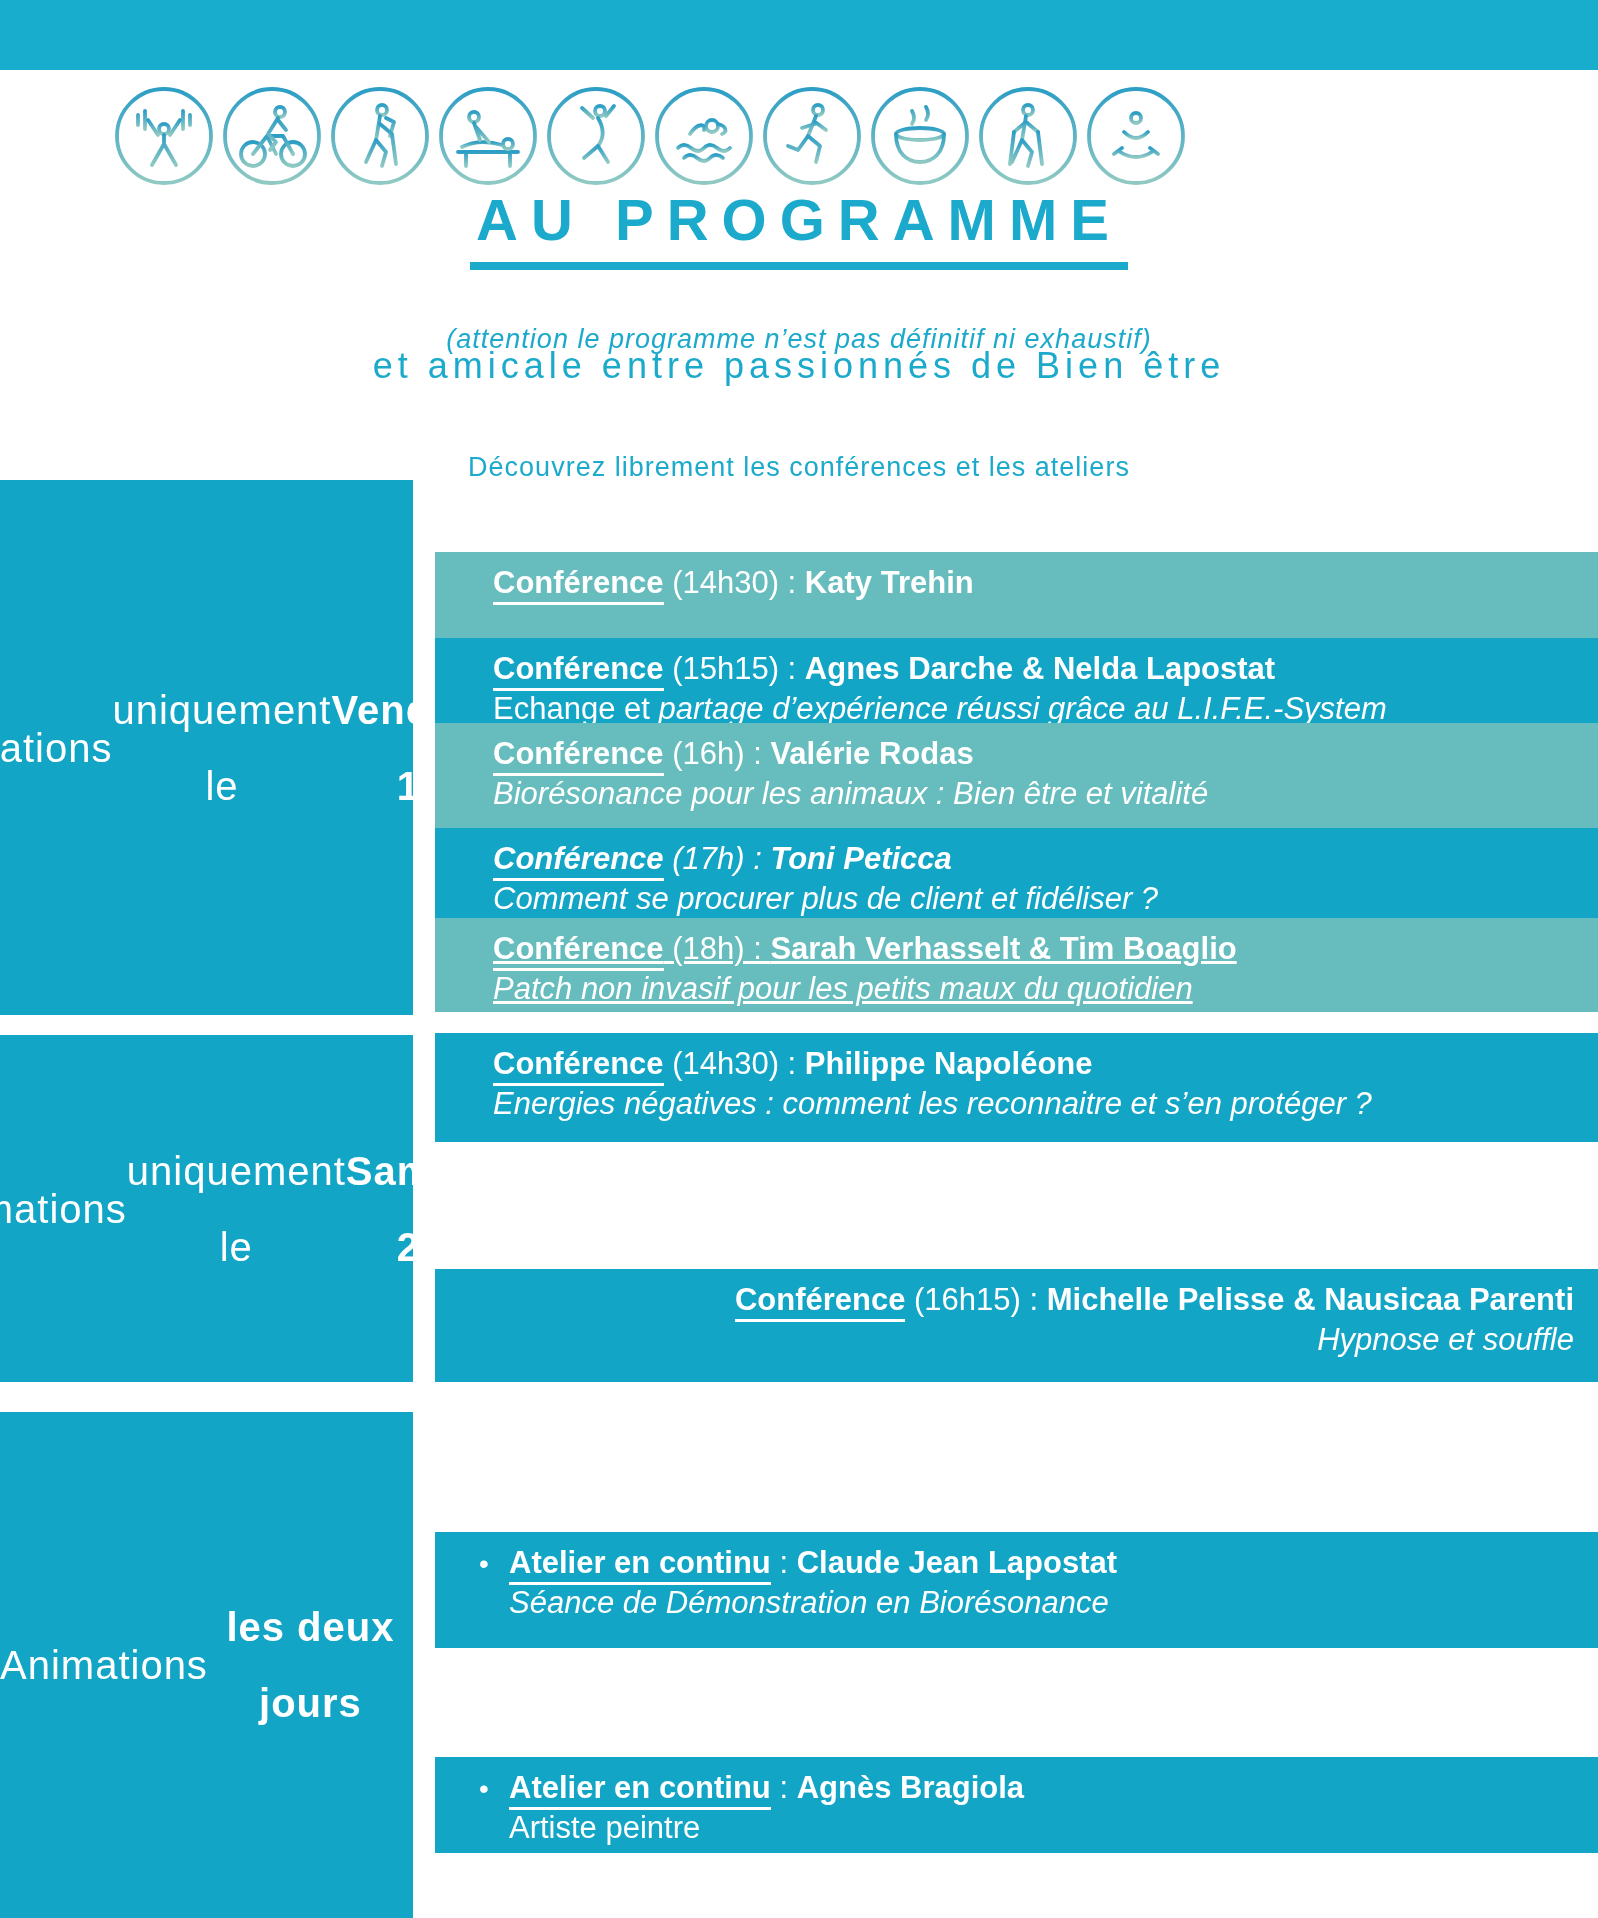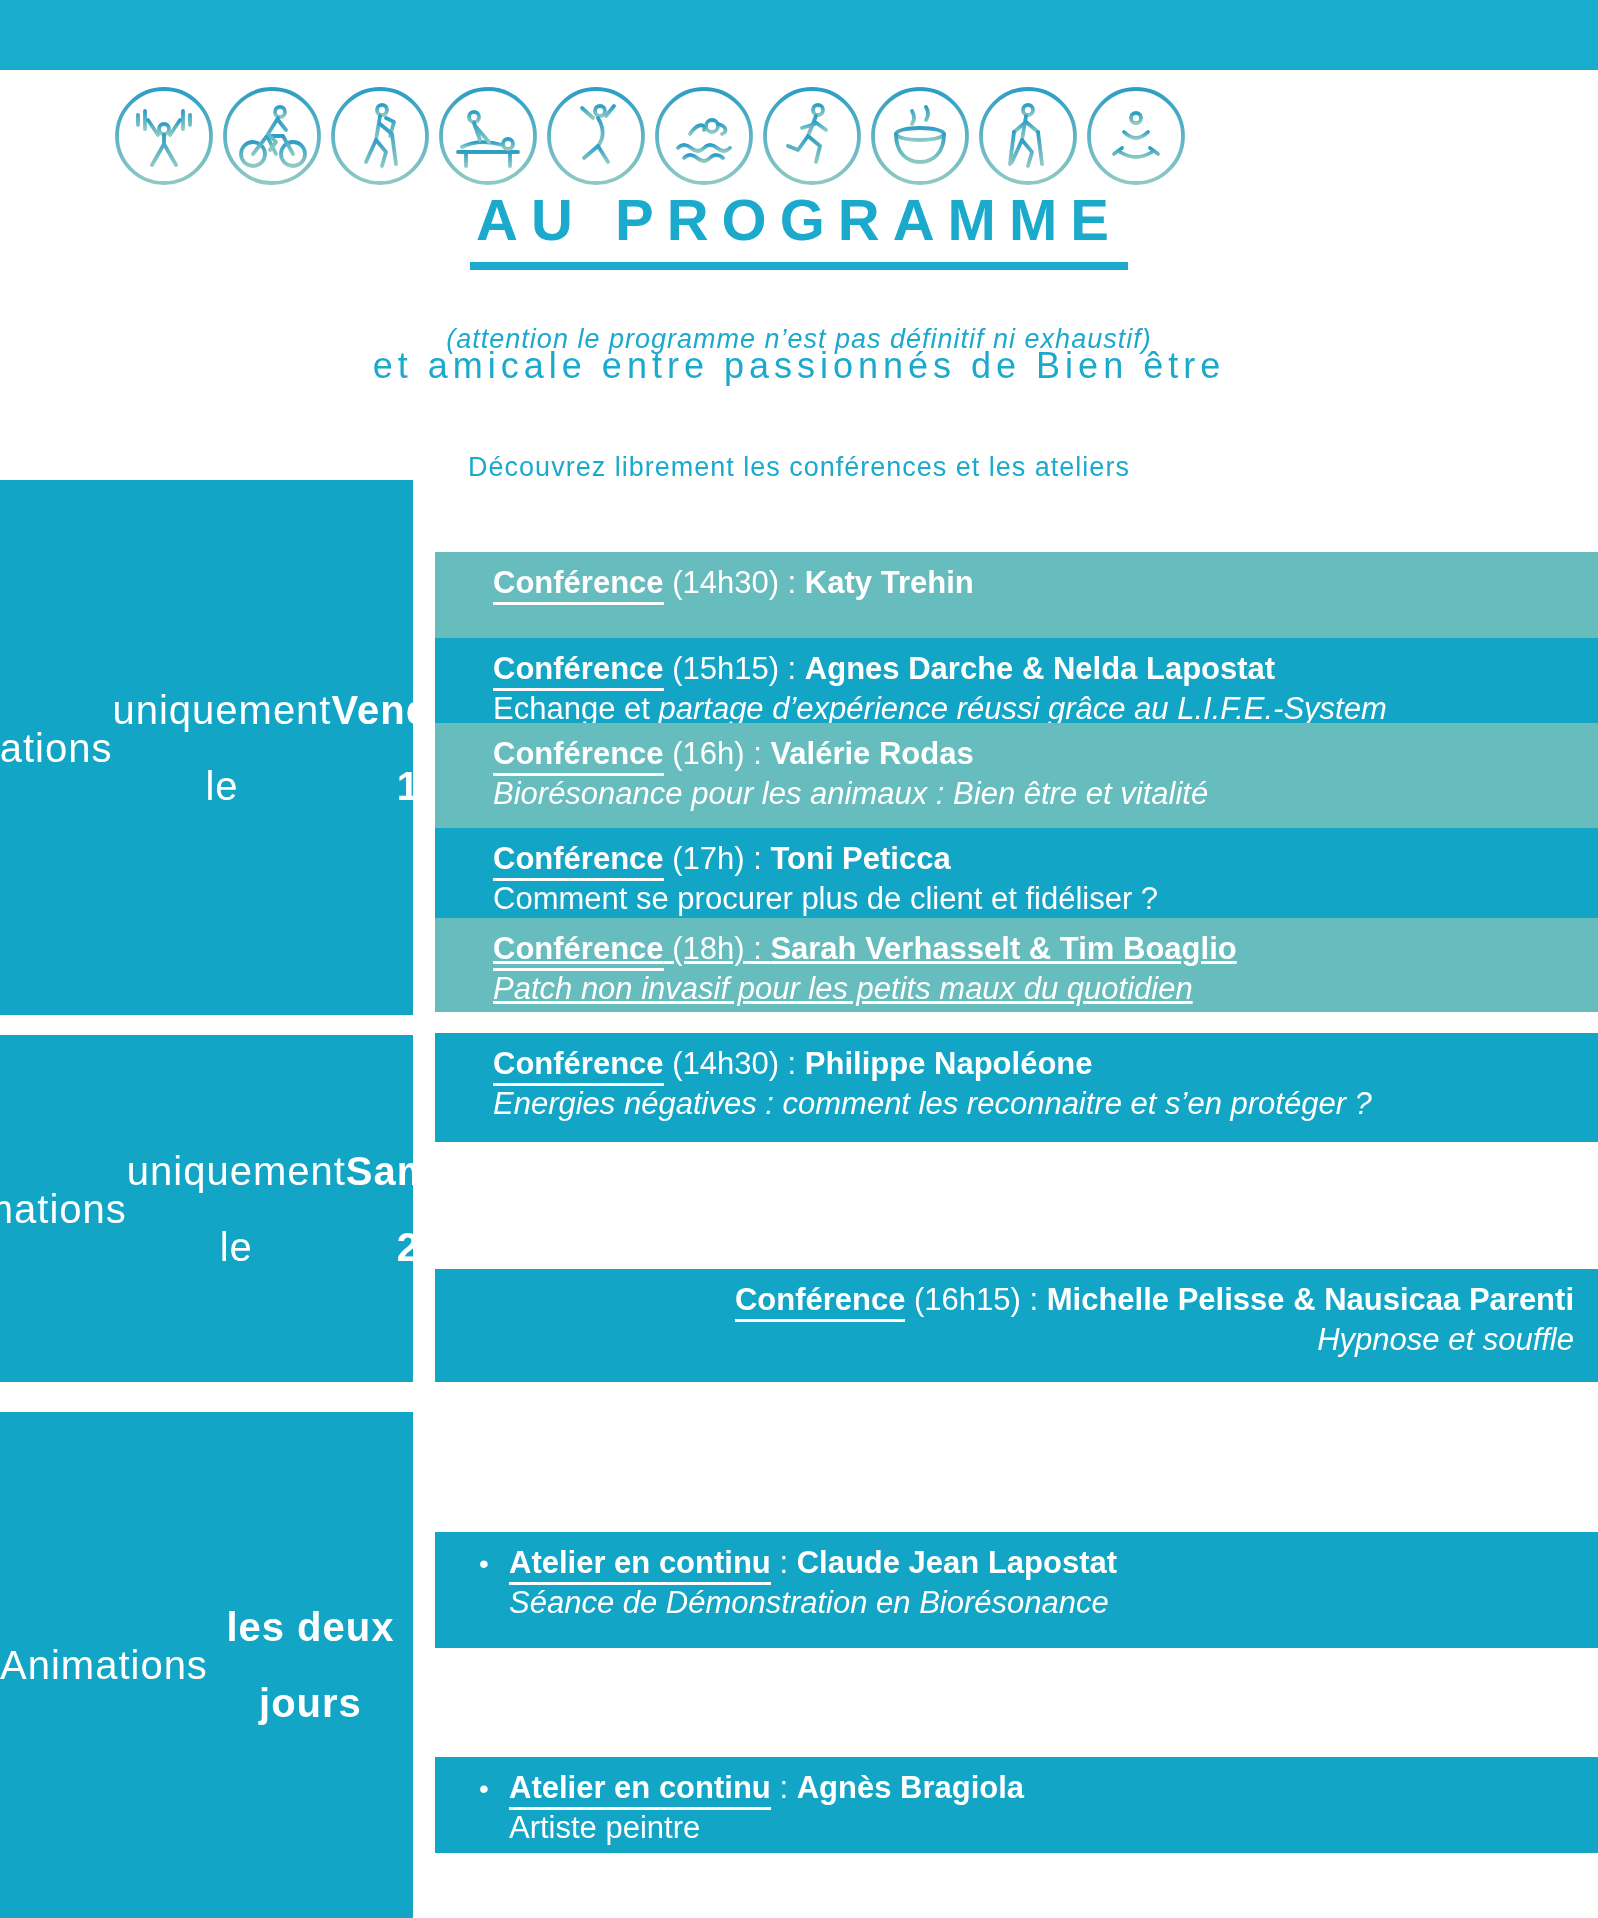--- a/index.html
+++ b/index.html
@@ -227,21 +227,21 @@
         <div class="row-title"><span class="lbl">Conférence</span><span class="meta"> (14h30) : </span><span class="spk">Katy Trehin</span></div>
       </div>
       <div class="row blue" style="top: 638px; height: 85px;">
         <div class="row-title"><span class="lbl">Conférence</span><span class="meta"> (15h15) : </span><span class="spk">Agnes Darche &amp; Nelda Lapostat</span></div>
         <div class="row-desc"><span class="desc-prefix">Echange et </span><span class="it">partage d’expérience réussi grâce au L.I.F.E.-System</span></div>
       </div>
       <div class="row teal" style="top: 723px; height: 105px;">
         <div class="row-title"><span class="lbl">Conférence</span><span class="meta"> (16h) : </span><span class="spk">Valérie Rodas</span></div>
         <div class="row-desc"><span class="it">Biorésonance pour les animaux : Bien être et vitalité</span></div>
       </div>
-      <div class="row blue" style="top: 828px; height: 90px;">
+      <div class="row blue" style="top: 828px; height: 90px; font-style: italic;">
         <div class="row-title"><span class="lbl">Conférence</span><span class="meta"> (17h) : </span><span class="spk">Toni Peticca</span></div>
         <div class="row-desc"><span class="">Comment se procurer plus de client et fidéliser ?</span></div>
       </div>
       <div class="row teal" style="top: 918px; height: 94px; text-decoration: underline;">
         <div class="row-title"><span class="lbl">Conférence</span><span class="meta"> (18h) : </span><span class="spk">Sarah Verhasselt &amp; Tim Boaglio</span></div>
         <div class="row-desc"><span class="it">Patch non invasif pour les petits maux du quotidien</span></div>
       </div>
       <div class="row blue" style="top: 1033px; height: 109px;">
         <div class="row-title"><span class="lbl">Conférence</span><span class="meta"> (14h30) : </span><span class="spk">Philippe Napoléone</span></div>
         <div class="row-desc"><span class="it">Energies négatives : comment les reconnaitre et s’en protéger ?</span></div>

